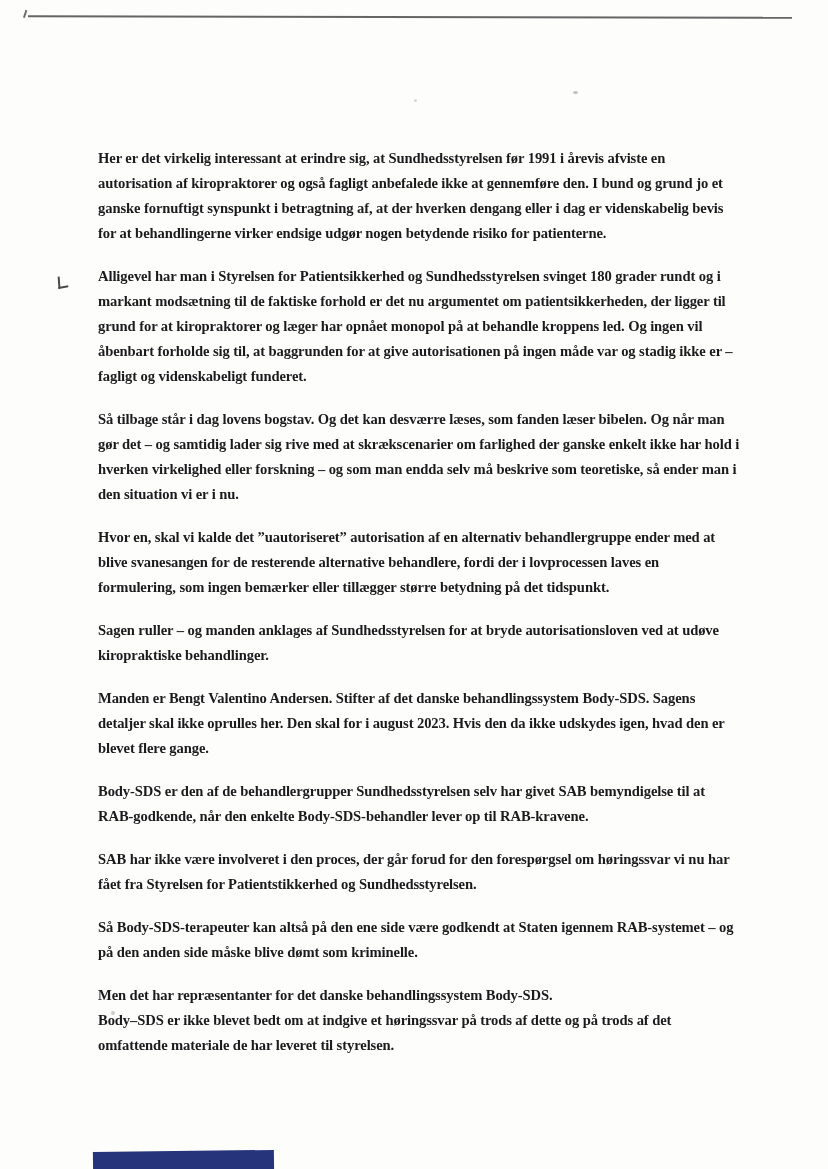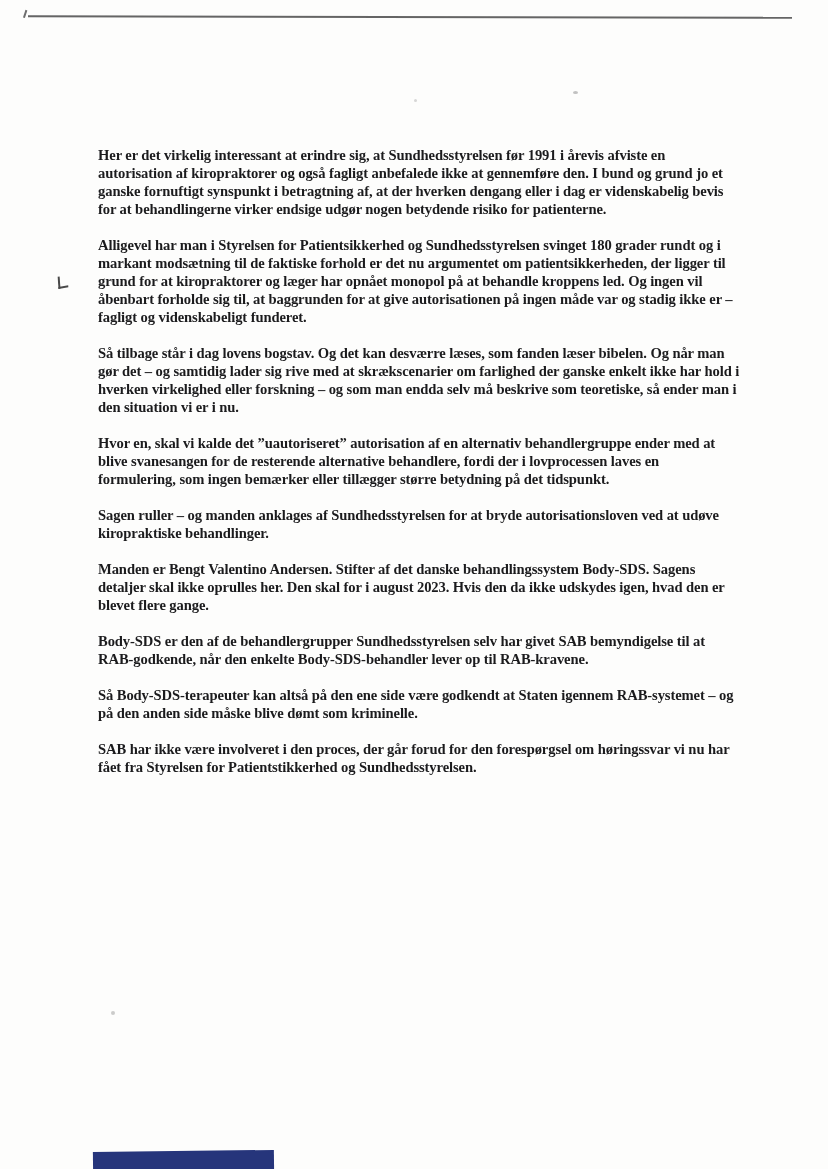--- a/index.html
+++ b/index.html
@@ -60,21 +60,21 @@
   .speck-3 { left: 414px; top: 99px;  width: 3px; height: 3px; opacity: .35; }
   
   .text-block {
     position: absolute;
     left: 98px;
     top: 146px;
     width: 642px;
     color: var(--ink, #1b1b1d);
     font-weight: 700;
     font-size: 14.6px;
-    line-height: 18px;
+    line-height: 25px;
     letter-spacing: -0.1px;
     text-align: left;
   }
   .text-block p {
     margin: 0 0 18px 0;
     white-space: pre-line;
   }
   
   .bottom-bar {
     position: absolute;
@@ -101,19 +101,21 @@
   <div class="margin-mark"></div>
 
   <main class="text-block">
     <p>Her er det virkelig interessant at erindre sig, at Sundhedsstyrelsen før 1991 i årevis afviste en autorisation af kiropraktorer og også fagligt anbefalede ikke at gennemføre den. I bund og grund jo et ganske fornuftigt synspunkt i betragtning af, at der hverken dengang eller i dag er videnskabelig bevis for at behandlingerne virker endsige udgør nogen betydende risiko for patienterne.</p>
     <p>Alligevel har man i Styrelsen for Patientsikkerhed og Sundhedsstyrelsen svinget 180 grader rundt og i markant modsætning til de faktiske forhold er det nu argumentet om patientsikkerheden, der ligger til grund for at kiropraktorer og læger har opnået monopol på at behandle kroppens led.  Og ingen vil åbenbart forholde sig til, at baggrunden for at give autorisationen på ingen måde var og stadig ikke er – fagligt og videnskabeligt funderet.</p>
     <p>Så tilbage står i dag lovens bogstav. Og det kan desværre læses, som fanden læser bibelen. Og når man gør det – og samtidig lader sig rive med at skrækscenarier om farlighed der ganske enkelt ikke har hold i hverken virkelighed eller forskning – og som man endda selv må beskrive som teoretiske, så ender man i den situation vi er i nu.</p>
     <p>Hvor en, skal vi kalde det ”uautoriseret” autorisation af en alternativ behandlergruppe ender med at blive svanesangen for de resterende alternative behandlere, fordi der i lovprocessen laves en formulering, som ingen bemærker eller tillægger større betydning på det tidspunkt.</p>
     <p>Sagen ruller – og manden anklages af Sundhedsstyrelsen for at bryde autorisationsloven ved at udøve kiropraktiske behandlinger.</p>
     <p>Manden er Bengt Valentino Andersen. Stifter af det danske behandlingssystem Body-SDS. Sagens detaljer skal ikke oprulles her. Den skal for i august 2023. Hvis den da ikke udskydes igen, hvad den er blevet flere gange.</p>
     <p>Body-SDS er den af de behandlergrupper Sundhedsstyrelsen selv har givet SAB bemyndigelse til at RAB-godkende, når den enkelte Body-SDS-behandler lever op til RAB-kravene.</p>
+    <p>SAB har ikke være involveret i den proces, der går forud for den forespørgsel om høringssvar vi nu har fået fra Styrelsen for Patientstikkerhed og Sundhedsstyrelsen.</p>
     <p>Så Body-SDS-terapeuter kan altså på den ene side være godkendt at Staten igennem RAB-systemet – og på den anden side måske blive dømt som kriminelle.</p>
-    <p>SAB har ikke være involveret i den proces, der går forud for den forespørgsel om høringssvar vi nu har fået fra Styrelsen for Patientstikkerhed og Sundhedsstyrelsen.</p>
+    <p>Men det har repræsentanter for det danske behandlingssystem Body-SDS.
+Body–SDS er ikke blevet bedt om at indgive et høringssvar på trods af dette og på trods af det omfattende materiale de har leveret til styrelsen.</p>
   </main>
 
   <div class="bottom-bar"></div>
 
 </div>
 
 </body></html>

